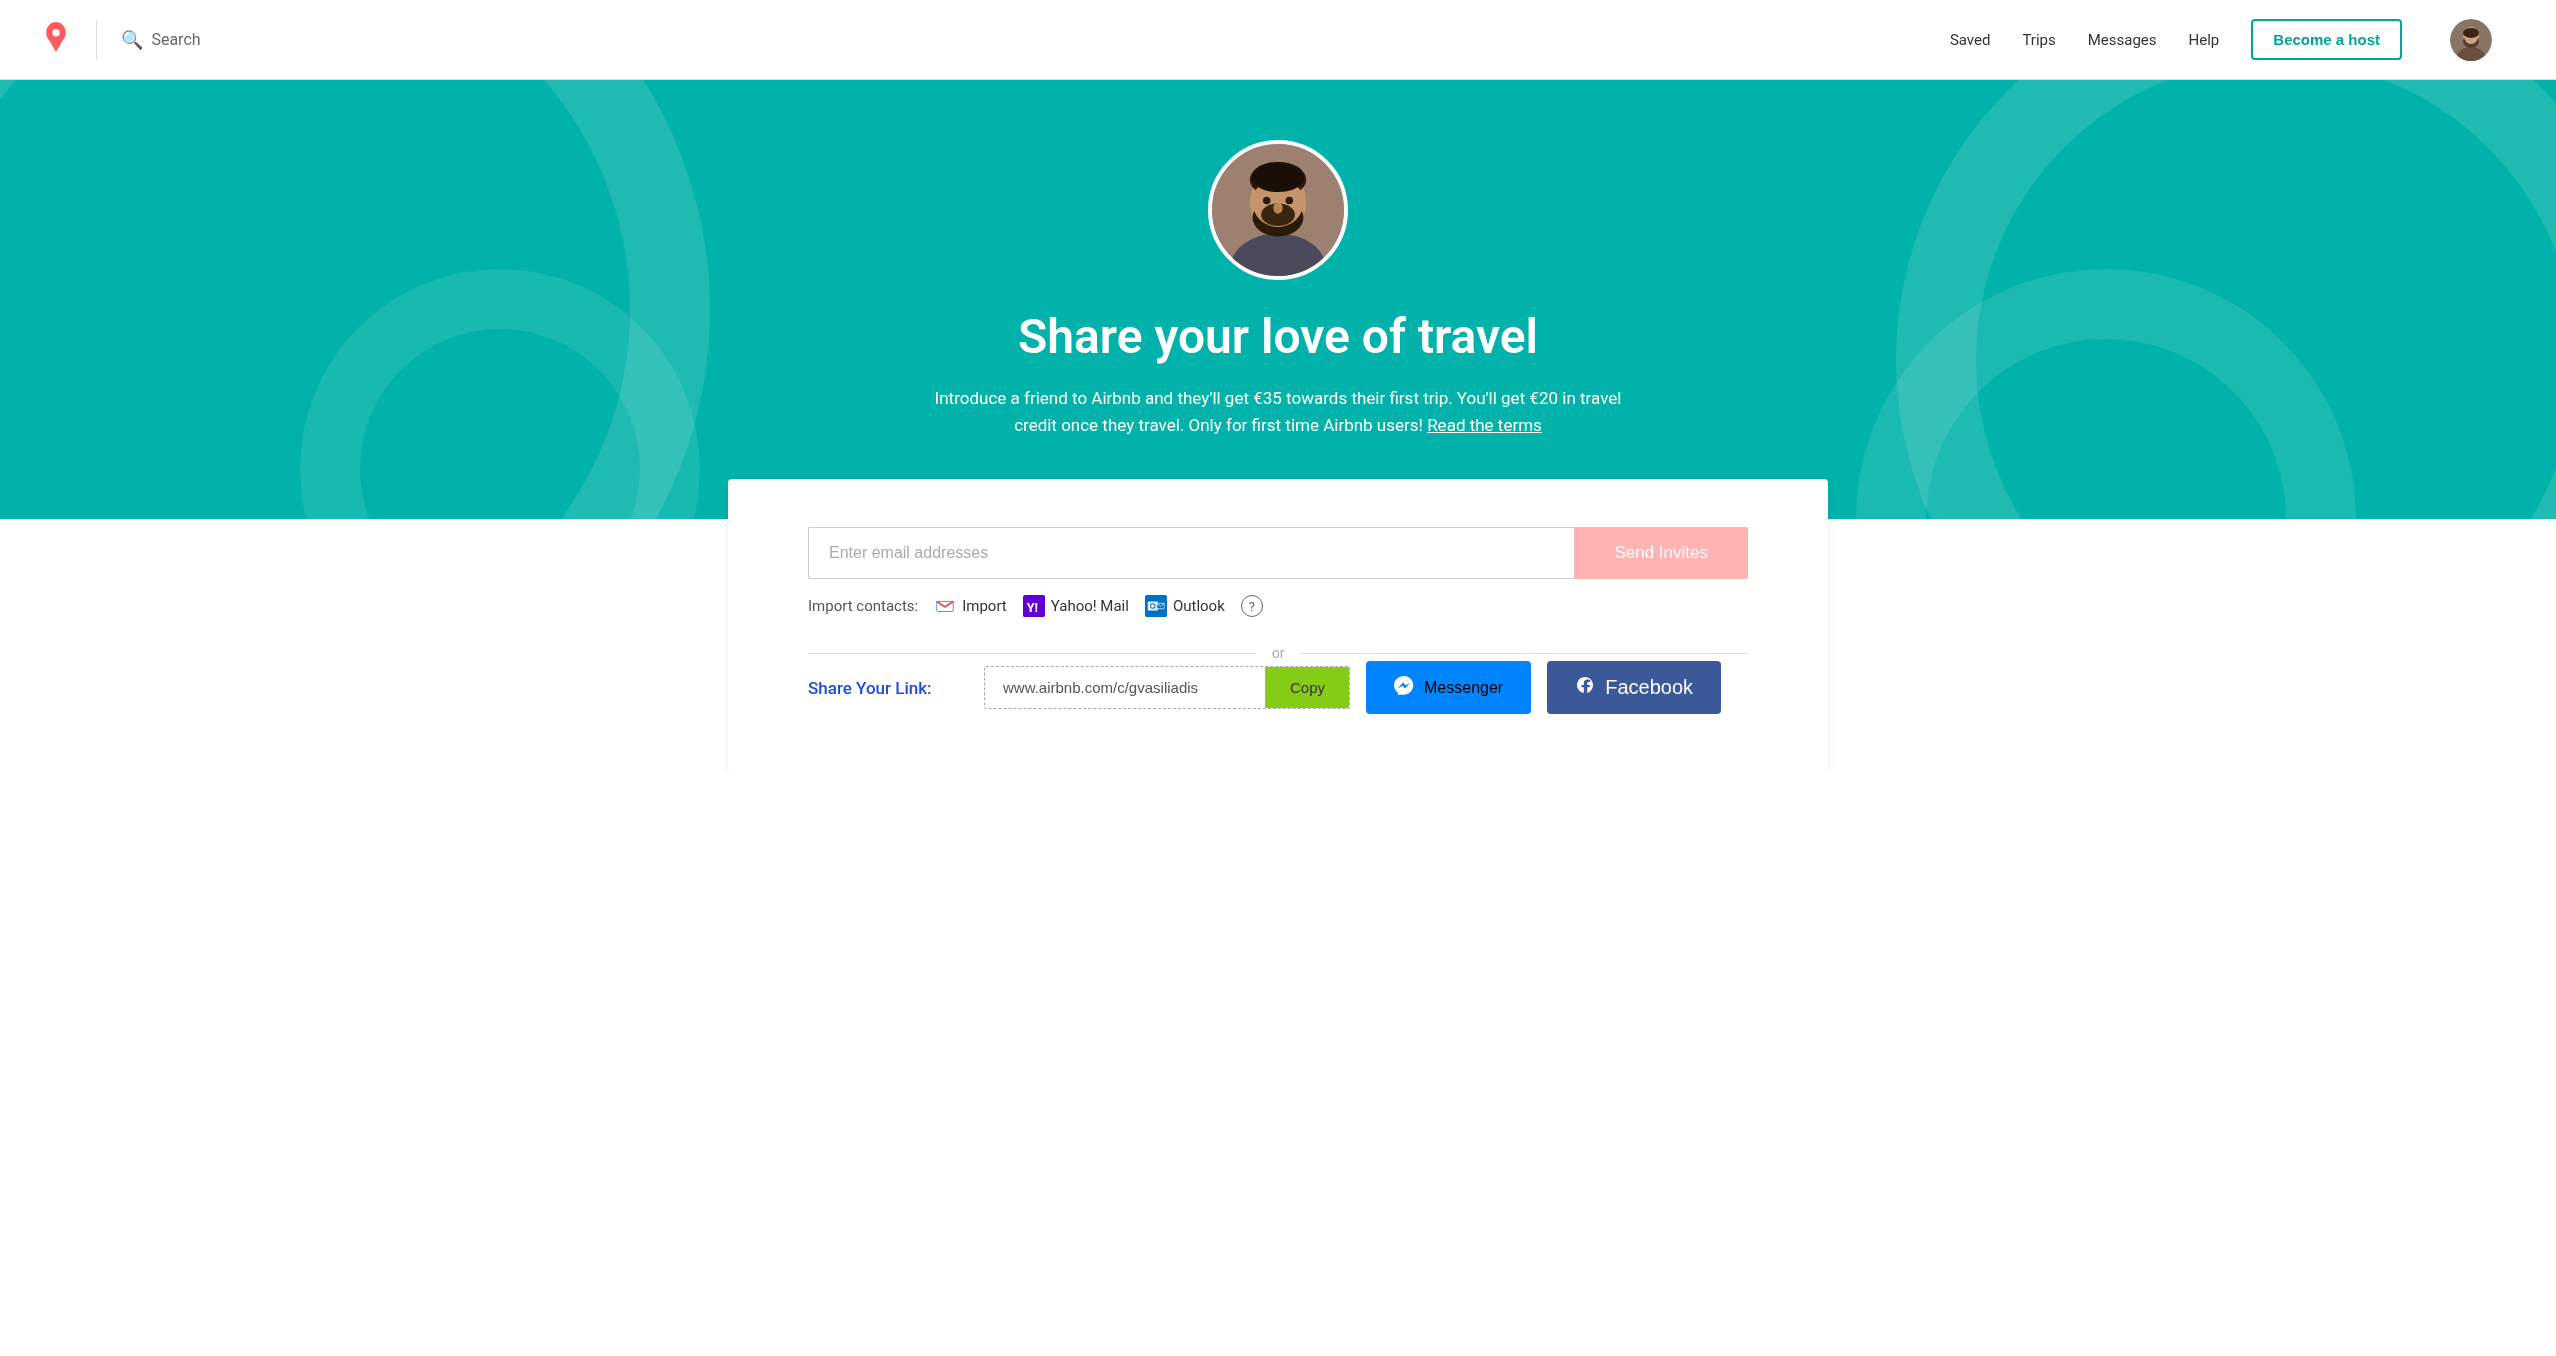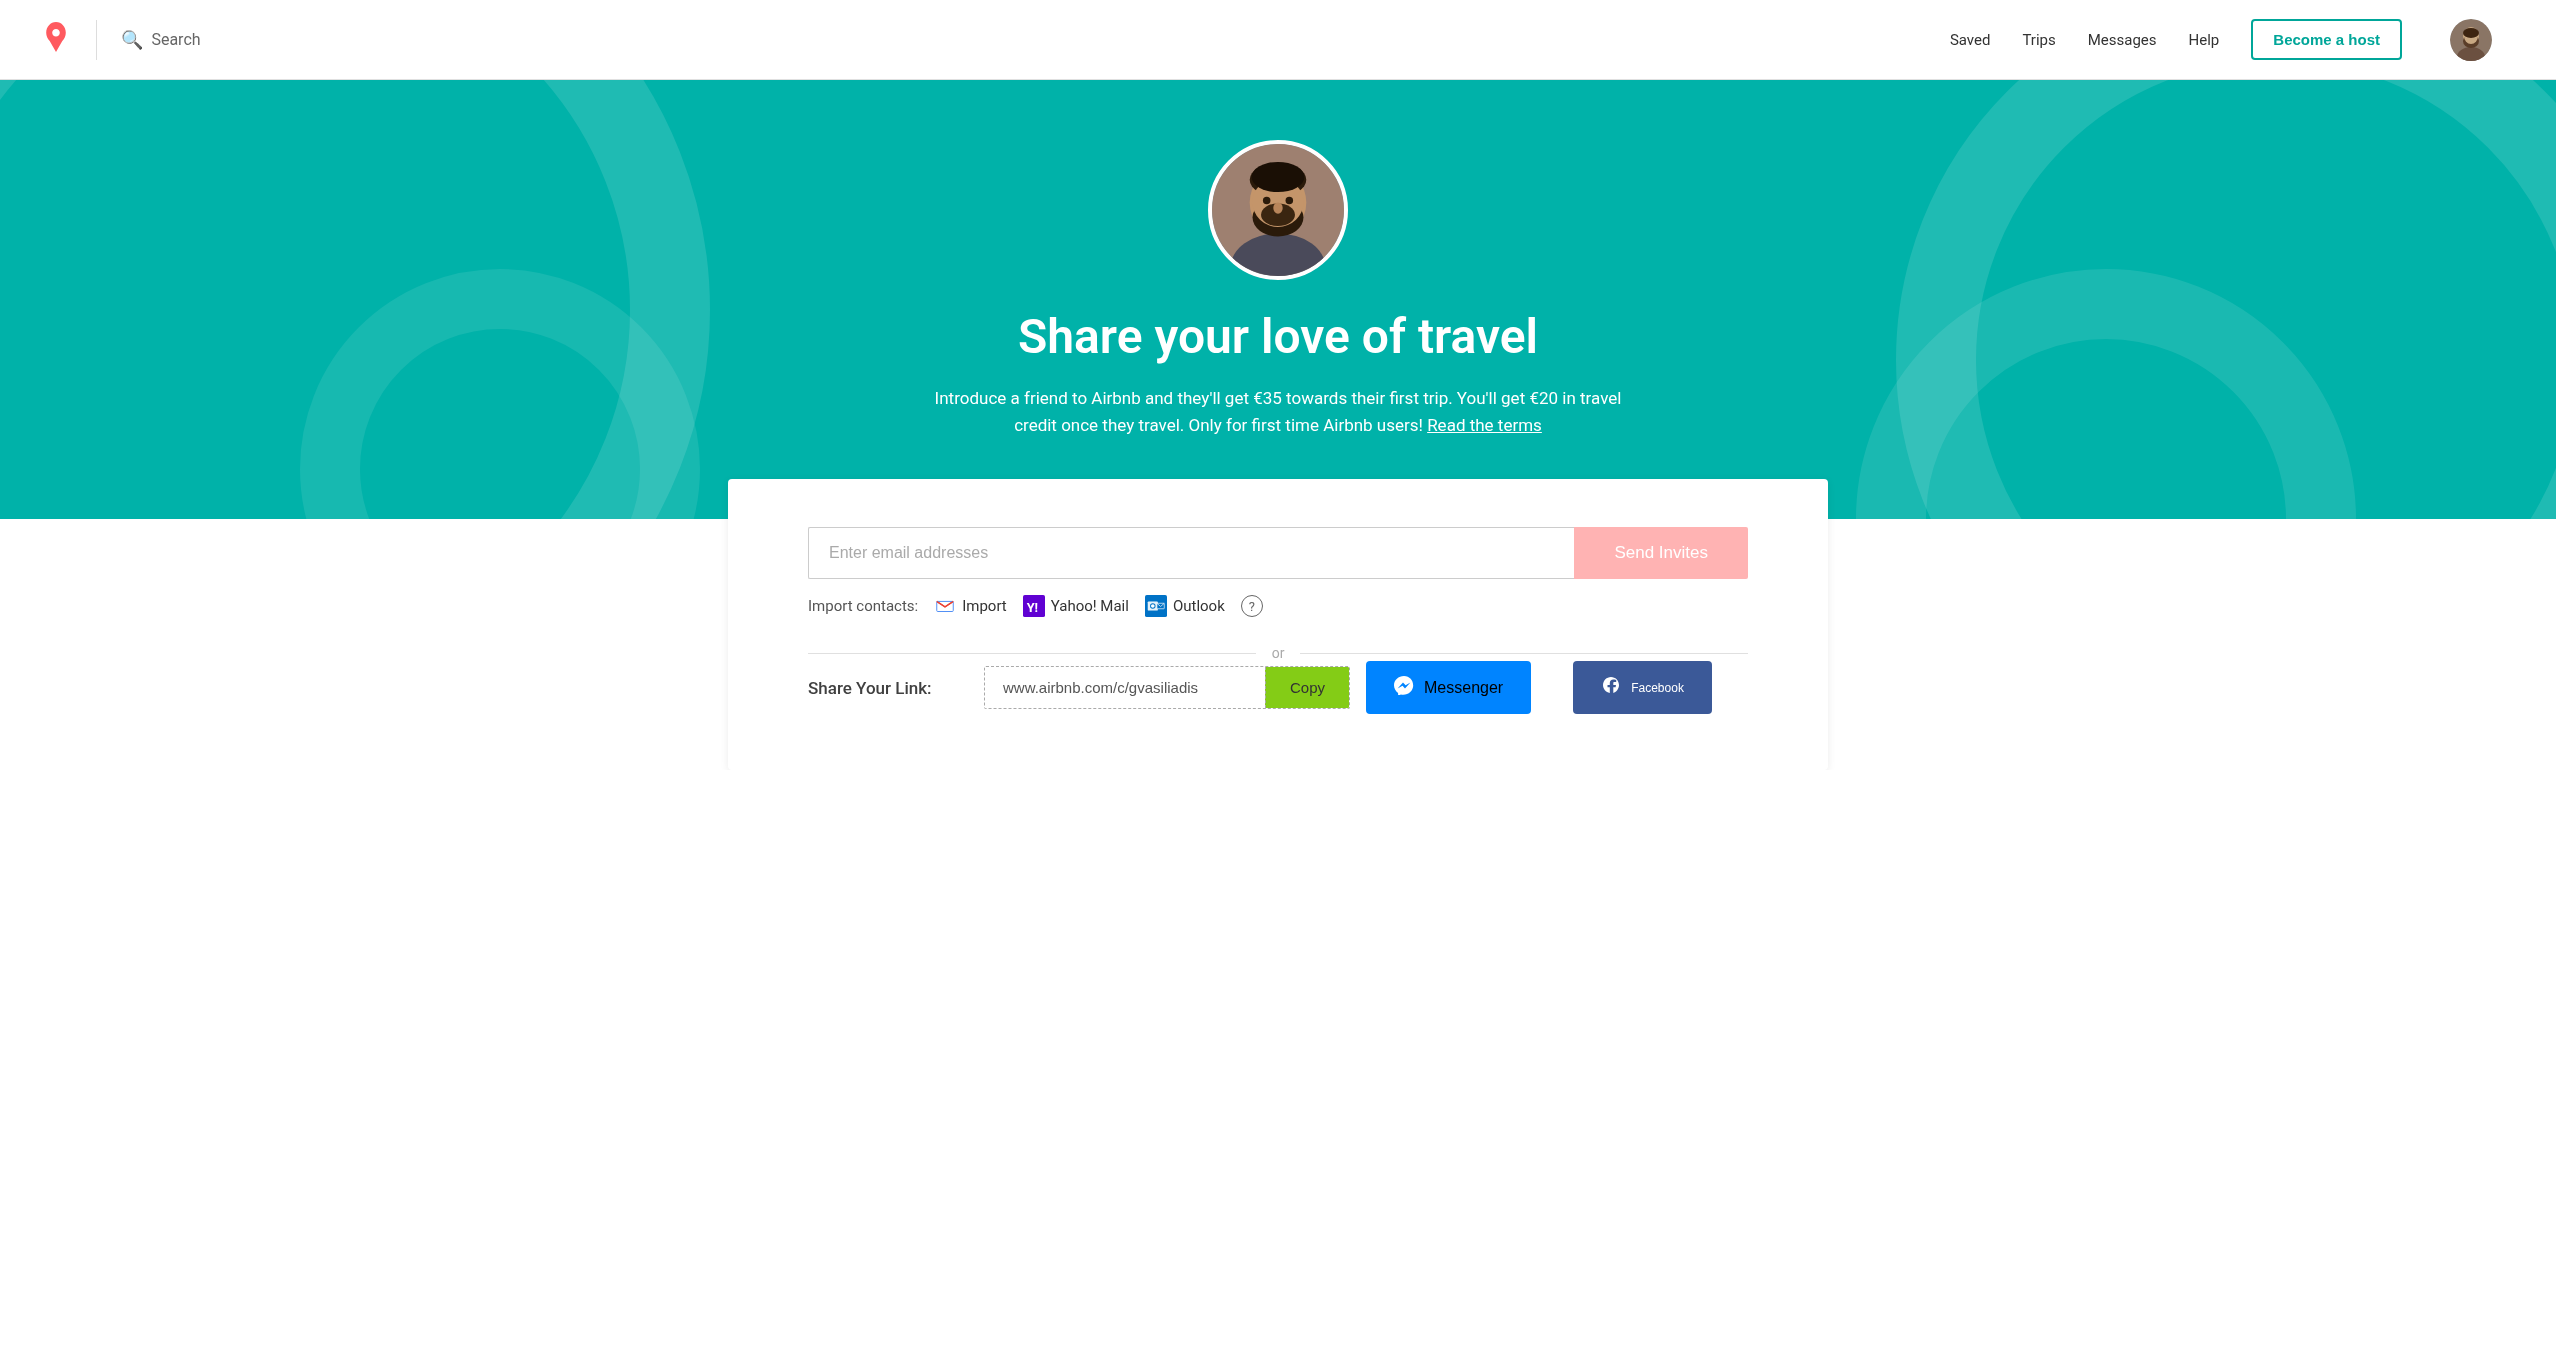--- a/index.html
+++ b/index.html
@@ -249,21 +249,21 @@
     }
 
     
     .share-link-row {
       display: flex;
       align-items: center;
       gap: 16px;
     }
     .share-link-label {
       font-size: 17px;
-      color: #404040;
+      color: #1d4ed8;
       white-space: nowrap;
       font-weight: 500;
       min-width: 160px;
     }
     .share-link-box {
       display: flex;
       border: 1.5px dashed #aaa;
       border-radius: 2px;
       overflow: hidden;
     }
@@ -302,25 +302,24 @@
     }
     .facebook-btn {
       display: flex;
       align-items: center;
       gap: 10px;
       background: #3b5998;
       color: #fff;
       border: none;
       border-radius: 4px;
       padding: 14px 28px;
-      font-size: 12px;
+      font-size: 20px;
       font-weight: 500;
       cursor: pointer;
       white-space: nowrap;
-      margin-left: 26px;
     }
     .messenger-icon, .facebook-icon {
       font-size: 18px;
     }
   </style>
 </head>
 <body>
 
 <nav class="navbar">
   <div class="navbar-logo">

